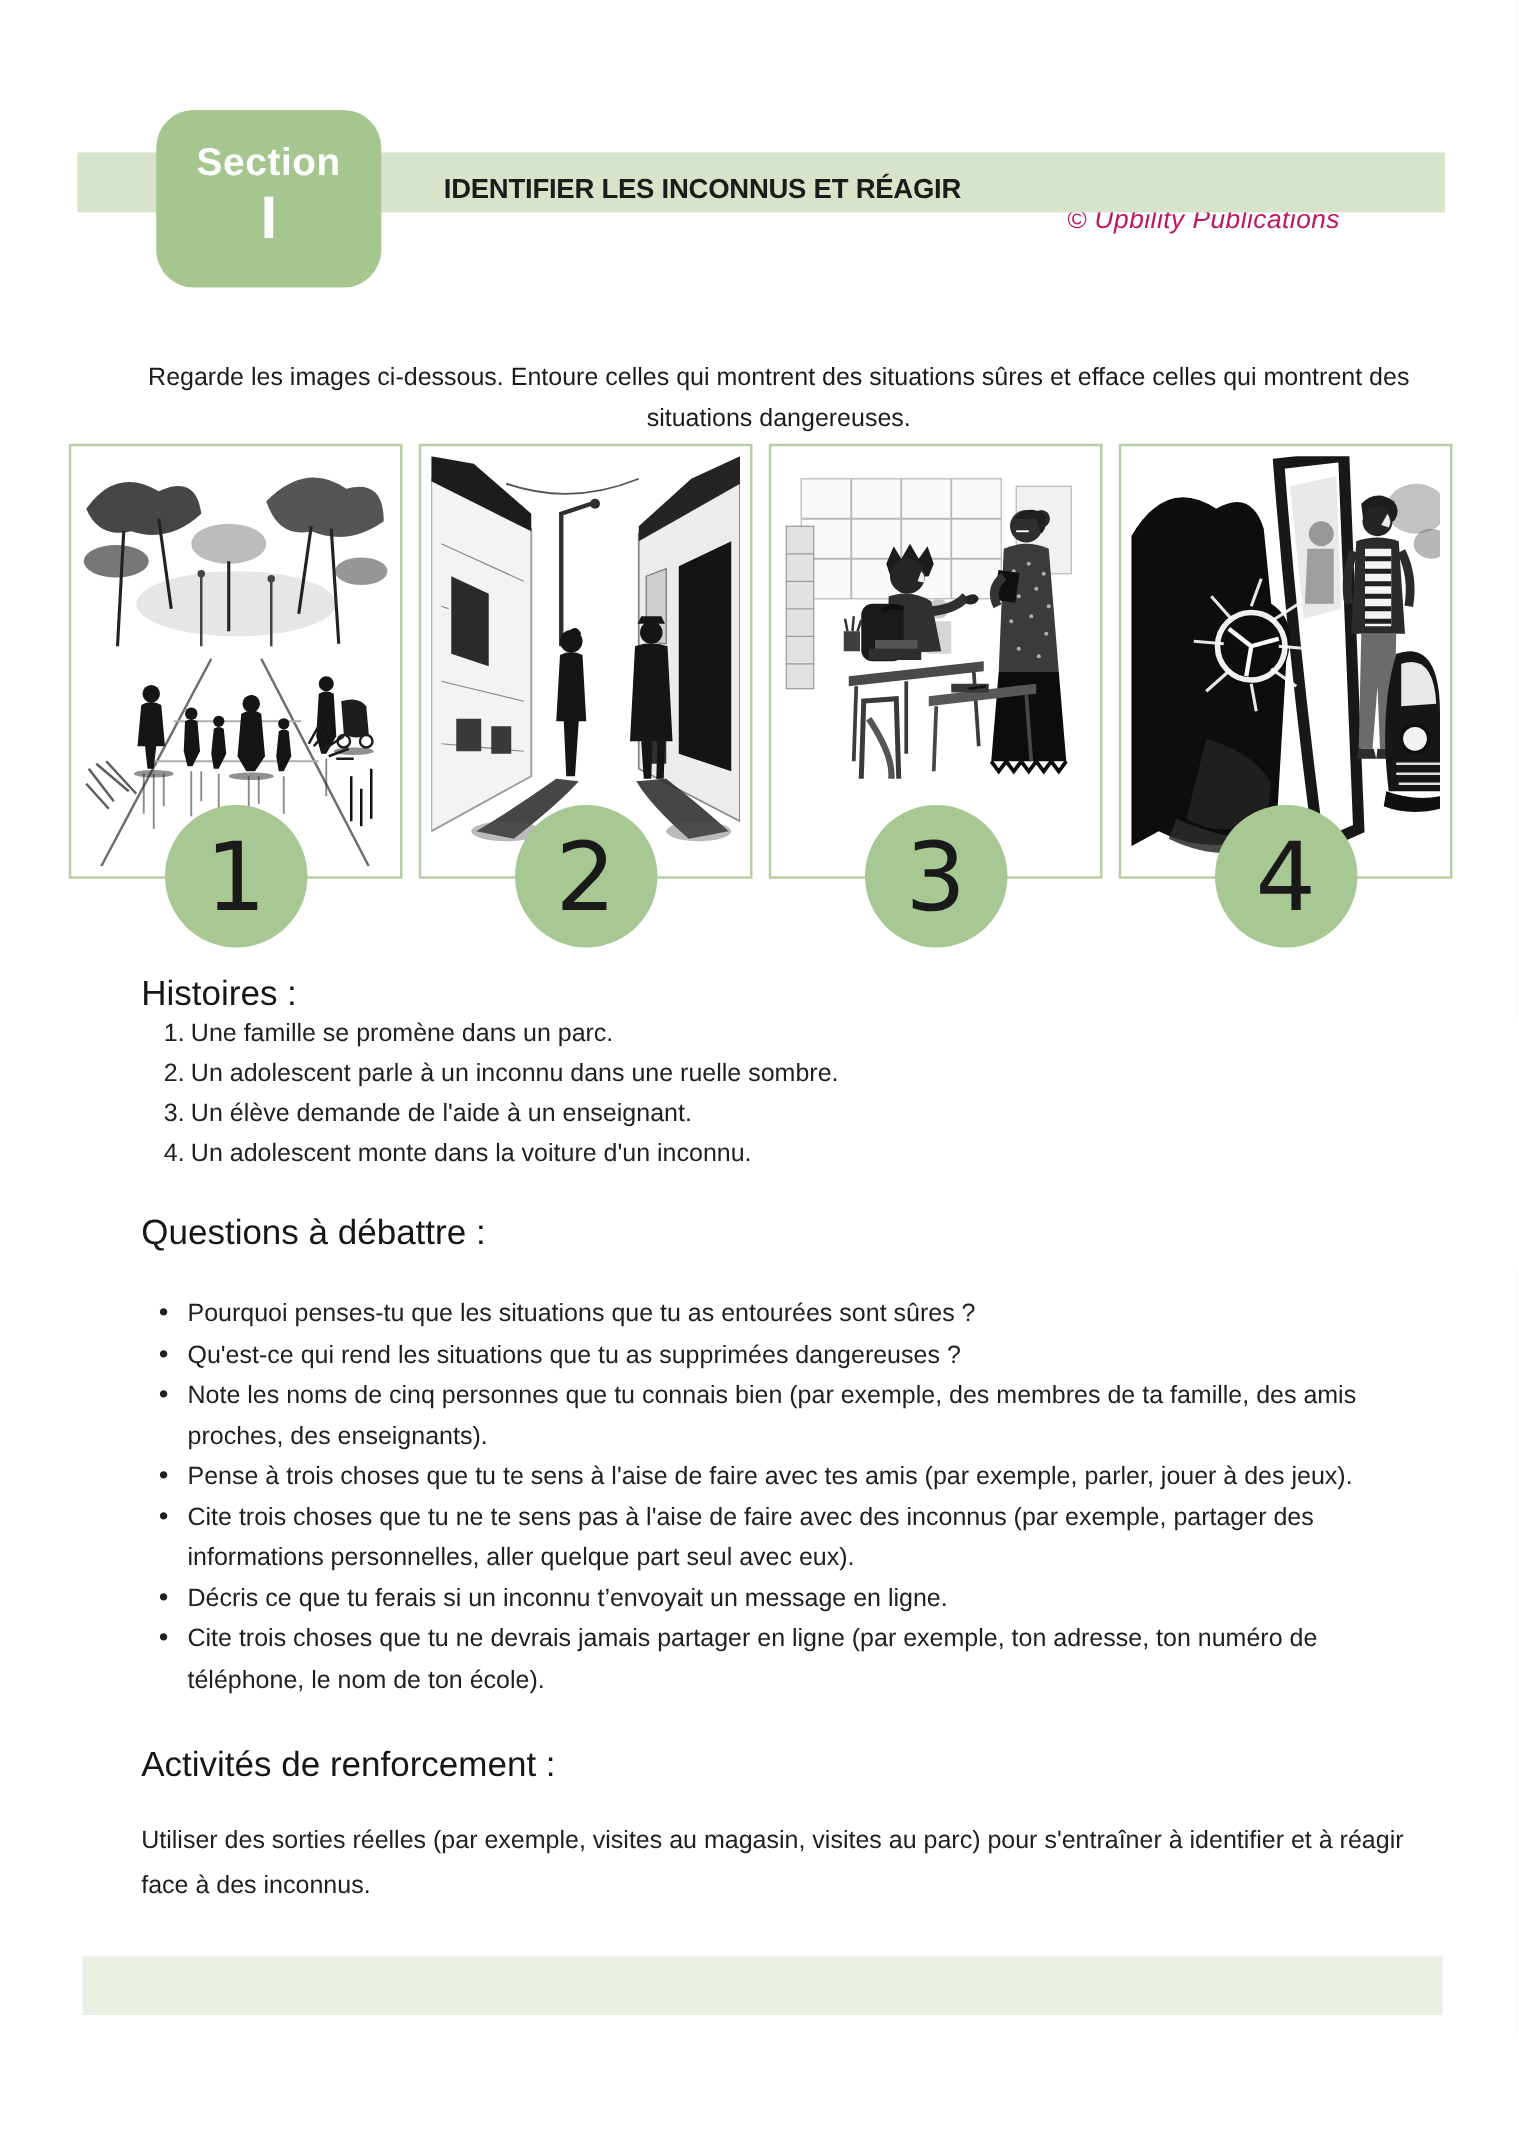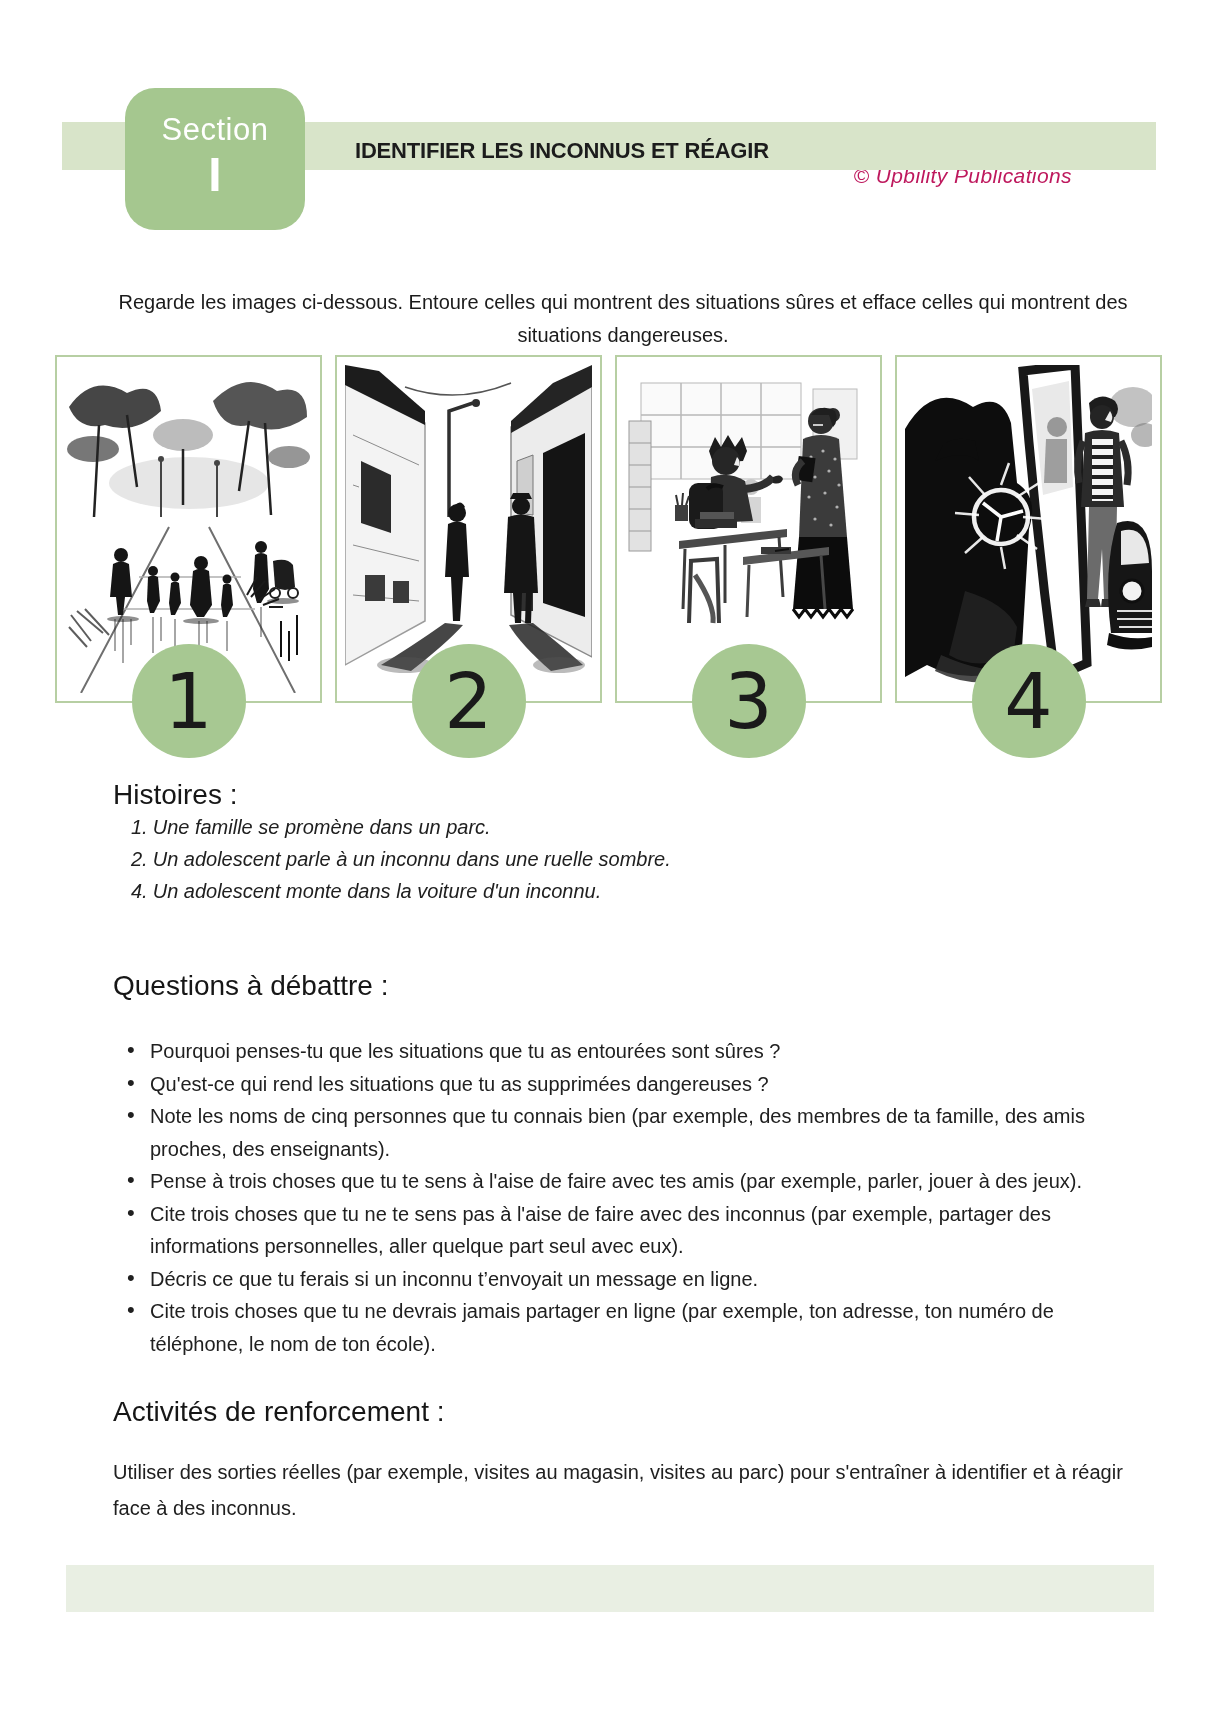--- a/index.html
+++ b/index.html
@@ -20,21 +20,21 @@
   .band{position:absolute;left:62px;top:122px;width:1094px;height:48px;background:var(--band-green);z-index:1;}
   .page-title{
     position:absolute;left:293px;top:0;height:57px;line-height:57px;
     font-size:22px;font-weight:700;letter-spacing:-0.2px;color:#1c1c1c;white-space:nowrap;
   }
   .badge{
     position:absolute;left:125px;top:88px;width:180px;height:142px;
     background:var(--badge-green);border-radius:30px;z-index:2;
     color:#ffffff;text-align:center;
   }
-  .badge-label{margin-top:24px;font-size:31px;font-weight:400;letter-spacing:0.5px;}
+  .badge-label{margin-top:24px;font-size:31px;font-weight:700;letter-spacing:0.5px;}
   .badge-numeral{margin-top:2px;font-size:48px;font-weight:700;line-height:1.05;}
   .copyright{
     position:absolute;top:164px;left:0;width:1072px;text-align:right;
     font-style:italic;font-size:21px;color:#be185d;letter-spacing:0.4px;
   }
   
   .instruction{
     position:absolute;top:266px;left:100px;width:1014px;
     text-align:center;font-size:20px;line-height:33px;color:#1b1b1b;margin-left:16px;
   }
@@ -49,21 +49,21 @@
     position:absolute;left:50%;bottom:-57px;transform:translateX(-50%);
     width:114px;height:114px;border-radius:50%;background:var(--circle-green);
     display:flex;align-items:center;justify-content:center;
     font-size:76px;font-weight:400;color:#1a1a1a;z-index:3;
     font-family:"DejaVu Sans",sans-serif;
   }
   
   .sect-heading{font-size:28px;font-weight:400;line-height:33px;margin:0;color:#161616;}
   .histoires{position:absolute;top:778px;left:113px;width:1010px;}
   .histoires ol{margin:0;padding:0;list-style:none;}
-  .histoires li{padding-left:18px;line-height:32px;font-size:20px;font-style:italic;}
+  .histoires li{padding-left:18px;line-height:32px;font-size:20px;}
   .histoires .num{margin-right:5px;}
   .questions{position:absolute;top:969px;left:113px;width:1007px;}
   .questions ul{margin:33px 0 0 0;padding:0;list-style:none;}
   .questions li{position:relative;padding-left:37px;line-height:32.5px;font-size:20px;}
   .questions .bullet{position:absolute;left:14px;top:-1px;font-size:22px;}
   .activites{position:absolute;top:1395px;left:113px;width:1012px;}
   .activites p{margin:26px 0 0 0;font-size:20px;line-height:36px;}
   .footer-band{position:absolute;left:66px;top:1565px;width:1088px;height:47px;background:var(--footer-green);}
   
   .ink{fill:#151515;}
@@ -273,20 +273,21 @@
       <div class="num-circle">4</div>
     </div>
 
   </div>
 
   <section class="histoires">
     <h2 class="sect-heading">Histoires :</h2>
     <ol>
       <li><span class="num">1.</span><span>Une famille se promène dans un parc.</span></li>
       <li><span class="num">2.</span><span>Un adolescent parle à un inconnu dans une ruelle sombre.</span></li>
+      <li><span class="num">3.</span><span>Un élève demande de l'aide à un enseignant.</span></li>
       <li><span class="num">4.</span><span>Un adolescent monte dans la voiture d'un inconnu.</span></li>
     </ol>
   </section>
 
   <section class="questions">
     <h2 class="sect-heading">Questions à débattre :</h2>
     <ul>
       <li><span class="bullet">•</span><span>Pourquoi penses-tu que les situations que tu as entourées sont sûres ?</span></li>
       <li><span class="bullet">•</span><span>Qu'est-ce qui rend les situations que tu as supprimées dangereuses ?</span></li>
       <li><span class="bullet">•</span><span>Note les noms de cinq personnes que tu connais bien (par exemple, des membres de ta famille, des amis proches, des enseignants).</span></li>

